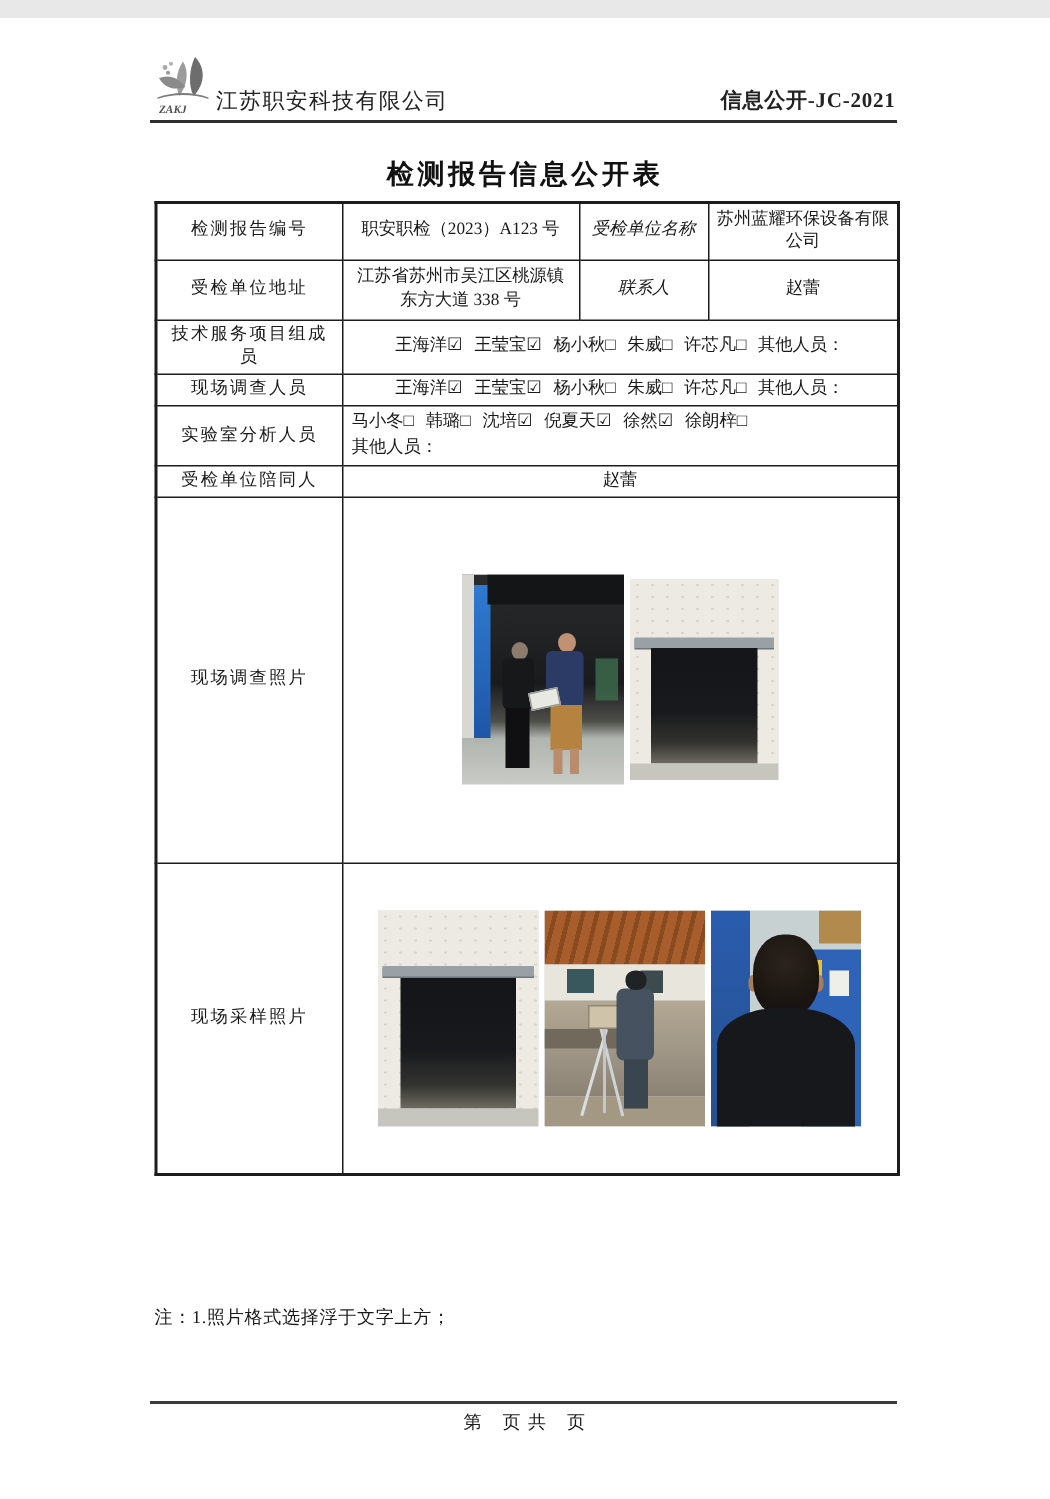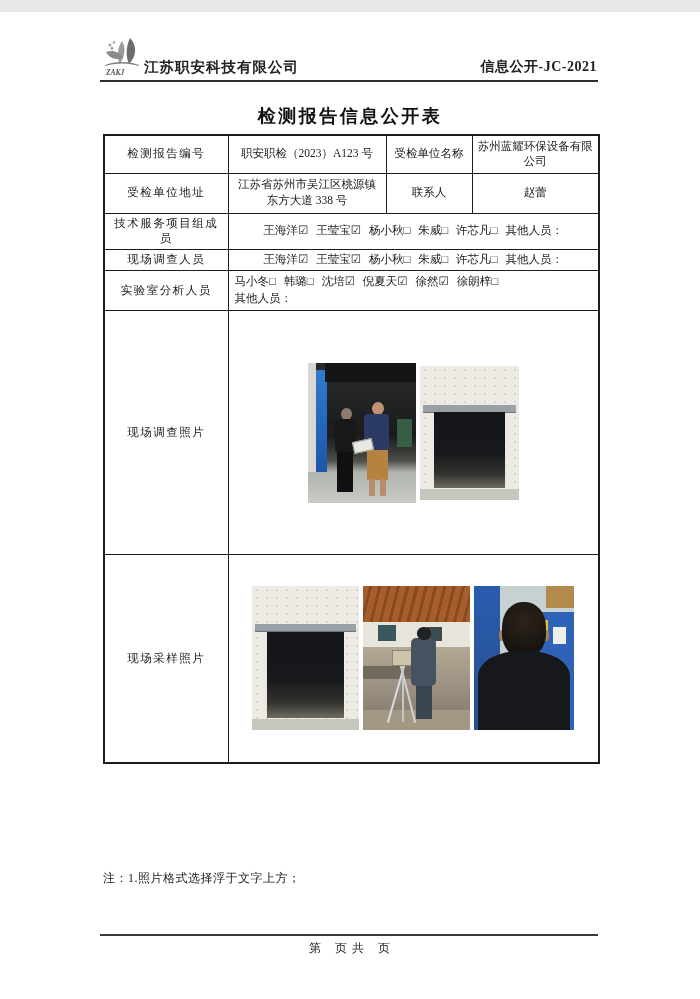--- a/index.html
+++ b/index.html
@@ -1,35 +1,35 @@
 <!DOCTYPE html>
 <html><head>
 <meta charset="utf-8">
 <style>
   html,body{margin:0;padding:0;background:#e8e8e8;}
   .page{position:relative;width:700px;height:999px;background:#ffffff;margin:12px auto;
         font-family:"Liberation Serif","DejaVu Serif",serif;color:#1a1a1a;overflow:hidden;}
 
   
   .hdr-logo{position:absolute;left:99px;top:25px;width:46px;height:42px;}
-  .hdr-company{position:absolute;left:144px;top:46px;font-size:14.5px;letter-spacing:1px;font-weight:700;color:#222;}
+  .hdr-company{position:absolute;left:144px;top:46px;font-size:14.5px;letter-spacing:1px;font-weight:400;color:#222;}
   .hdr-code{position:absolute;right:103px;top:46px;font-size:14px;letter-spacing:.5px;font-weight:600;color:#222;text-align:center;}
   .hdr-rule{position:absolute;left:100px;top:68px;width:498px;height:2px;background:#2e2e2e;}
 
   
   .title{position:absolute;left:0;top:92px;width:700px;text-align:center;
          font-size:18px;font-weight:bold;letter-spacing:2.5px;color:#111;}
 
   
   table.report{position:absolute;left:103px;top:122px;width:495px;border-collapse:collapse;
                table-layout:fixed;border:2px solid #1c1c1c;}
   table.report td{border:1px solid #1c1c1c;font-size:11.5px;line-height:1.35;
                   vertical-align:middle;text-align:center;padding:2px 4px;overflow:hidden;}
   td.lbl{letter-spacing:1.5px;padding:2px 9px;}
-  td.lbl3{letter-spacing:0;padding:2px 1px;font-size:11px;}
+  td.lbl3{letter-spacing:0;padding:2px 1px;font-size:11px;font-style:italic;}
   td.chk{text-align:left;padding-left:6px;word-spacing:5px;font-family:Liberation Serif, serif;}
   td.ctr{text-align:center;}
   .lab-lines div{text-align:left;padding-left:2px;word-spacing:5px;line-height:1.55;}
   td.photo-cell{padding:0;}
   .ph-row{display:flex;justify-content:center;align-items:center;gap:4px;width:100%;height:100%;}
 
   
   .ph{position:relative;flex:none;overflow:hidden;background:#ddd;}
   .ph *{position:absolute;}
 
@@ -154,20 +154,24 @@
 
 
     <tr style="height:35px">
       <td class="lbl">实验室分析人员</td>
       <td class="chk lab-lines" colspan="3">
         <div>马小冬□ 韩璐□ 沈培☑ 倪夏天☑ 徐然☑ 徐朗梓□</div>
         <div>其他人员：</div>
       </td>
     </tr>
 
+    <tr style="height:20px">
+      <td class="lbl">受检单位陪同人</td>
+      <td class="ctr" colspan="3">赵蕾</td>
+    </tr>
 
     <tr style="height:244px">
       <td class="lbl">现场调查照片</td>
       <td class="photo-cell" colspan="3">
         <div class="ph-row">
           <div class="ph pa">
             <div class="pa-bg"></div>
             <div class="pa-wall"></div>
             <div class="pa-pillar"></div>
             <div class="pa-beam"></div>

